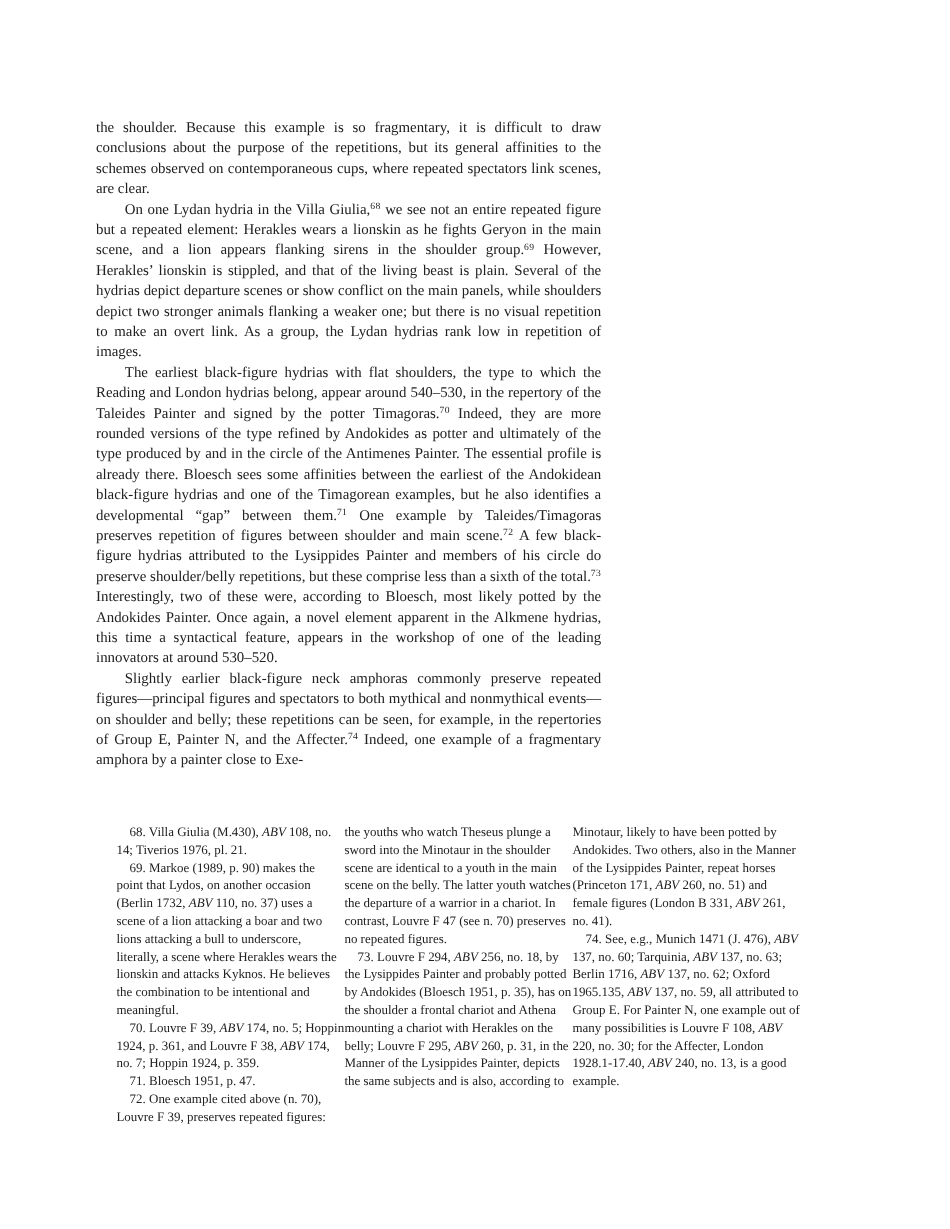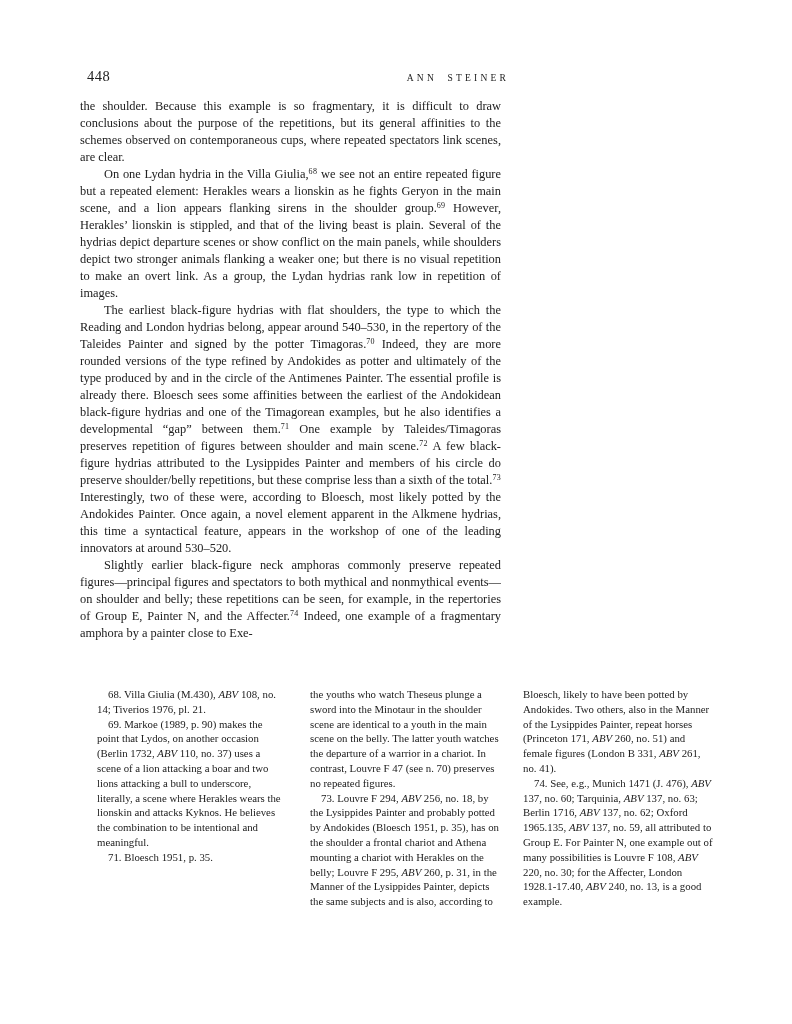--- a/index.html
+++ b/index.html
@@ -47,56 +47,53 @@
     vertical-align: baseline;
     position: relative;
     top: -4px;
     letter-spacing: 0.3px;
   }
   .footnotes {
     position: absolute;
     left: 97px;
     top: 687px;
     display: flex;
-    gap: 23px;
   }
   .fn-col {
     width: 190px;
     font-size: 10.8px;
     line-height: 14.8px;
     text-align: left;
   }
   .fn-block { margin: 0; }
   .fn-block.indent { text-indent: 11px; }
   .it { font-style: italic; }
 </style>
 </head>
 <body>
 
 <div class="page">
-  <header class="running-header">
-    <span class="page-num">448</span>
-    <span class="running-head">ANN STEINER</span>
-  </header>
 
   <main class="body-text">
       <p class="para"><span>the shoulder. Because this example is so fragmentary, it is difficult to draw conclusions about the purpose of the repetitions, but its general affinities to the schemes observed on contemporaneous cups, where repeated spectators link scenes, are clear.</span></p>
       <p class="para indent"><span>On one Lydan hydria in the Villa Giulia,</span><sup>68</sup><span> we see not an entire repeated figure but a repeated element: Herakles wears a lionskin as he fights Geryon in the main scene, and a lion appears flanking sirens in the shoulder group.</span><sup>69</sup><span> However, Herakles’ lionskin is stippled, and that of the living beast is plain. Several of the hydrias depict departure scenes or show conflict on the main panels, while shoulders depict two stronger animals flanking a weaker one; but there is no visual repetition to make an overt link. As a group, the Lydan hydrias rank low in repetition of images.</span></p>
       <p class="para indent"><span>The earliest black-figure hydrias with flat shoulders, the type to which the Reading and London hydrias belong, appear around 540–530, in the repertory of the Taleides Painter and signed by the potter Timagoras.</span><sup>70</sup><span> Indeed, they are more rounded versions of the type refined by Andokides as potter and ultimately of the type produced by and in the circle of the Antimenes Painter. The essential profile is already there. Bloesch sees some affinities between the earliest of the Andokidean black-figure hydrias and one of the Timagorean examples, but he also identifies a developmental “gap” between them.</span><sup>71</sup><span> One example by Taleides/Timagoras preserves repetition of figures between shoulder and main scene.</span><sup>72</sup><span> A few black-figure hydrias attributed to the Lysippides Painter and members of his circle do preserve shoulder/belly repetitions, but these comprise less than a sixth of the total.</span><sup>73</sup><span> Interestingly, two of these were, according to Bloesch, most likely potted by the Andokides Painter. Once again, a novel element apparent in the Alkmene hydrias, this time a syntactical feature, appears in the workshop of one of the leading innovators at around 530–520.</span></p>
       <p class="para indent"><span>Slightly earlier black-figure neck amphoras commonly preserve repeated figures—principal figures and spectators to both mythical and nonmythical events—on shoulder and belly; these repetitions can be seen, for example, in the repertories of Group E, Painter N, and the Affecter.</span><sup>74</sup><span> Indeed, one example of a fragmentary amphora by a painter close to Exe-</span></p>
     </main>
 
   <section class="footnotes">
       <div class="fn-col">
         <p class="fn-block indent"><span>68. Villa Giulia (M.430), </span><span class="it">ABV</span><span> 108, no. 14; Tiverios 1976, pl. 21.</span></p>
         <p class="fn-block indent"><span>69. Markoe (1989, p. 90) makes the point that Lydos, on another occasion (Berlin 1732, </span><span class="it">ABV</span><span> 110, no. 37) uses a scene of a lion attacking a boar and two lions attacking a bull to underscore, literally, a scene where Herakles wears the lionskin and attacks Kyknos. He believes the combination to be intentional and meaningful.</span></p>
-        <p class="fn-block indent"><span>71. Bloesch 1951, p. 35.</span></p>
+        <p class="fn-block indent"><span>70. Louvre F 39, </span><span class="it">ABV</span><span> 174, no. 5; Hoppin 1924, p. 361, and Louvre F 38, </span><span class="it">ABV</span><span> 174, no. 7; Hoppin 1924, p. 359.</span></p>
+        <p class="fn-block indent"><span>71. Bloesch 1951, p. 47.</span></p>
+        <p class="fn-block indent"><span>72. One example cited above (n. 70), Louvre F 39, preserves repeated figures:</span></p>
       </div>
       <div class="fn-col">
         <p class="fn-block"><span>the youths who watch Theseus plunge a sword into the Minotaur in the shoulder scene are identical to a youth in the main scene on the belly. The latter youth watches the departure of a warrior in a chariot. In contrast, Louvre F 47 (see n. 70) preserves no repeated figures.</span></p>
         <p class="fn-block indent"><span>73. Louvre F 294, </span><span class="it">ABV</span><span> 256, no. 18, by the Lysippides Painter and probably potted by Andokides (Bloesch 1951, p. 35), has on the shoulder a frontal chariot and Athena mounting a chariot with Herakles on the belly; Louvre F 295, </span><span class="it">ABV</span><span> 260, p. 31, in the Manner of the Lysippides Painter, depicts the same subjects and is also, according to</span></p>
       </div>
       <div class="fn-col">
-        <p class="fn-block"><span>Bloesch, likely to have been potted by Andokides. Two others, also in the Manner of the Lysippides Painter, repeat horses (Princeton 171, </span><span class="it">ABV</span><span> 260, no. 51) and female figures (London B 331, </span><span class="it">ABV</span><span> 261, no. 41).</span></p>
+        <p class="fn-block"><span>Minotaur, likely to have been potted by Andokides. Two others, also in the Manner of the Lysippides Painter, repeat horses (Princeton 171, </span><span class="it">ABV</span><span> 260, no. 51) and female figures (London B 331, </span><span class="it">ABV</span><span> 261, no. 41).</span></p>
         <p class="fn-block indent"><span>74. See, e.g., Munich 1471 (J. 476), </span><span class="it">ABV</span><span> 137, no. 60; Tarquinia, </span><span class="it">ABV</span><span> 137, no. 63; Berlin 1716, </span><span class="it">ABV</span><span> 137, no. 62; Oxford 1965.135, </span><span class="it">ABV</span><span> 137, no. 59, all attributed to Group E. For Painter N, one example out of many possibilities is Louvre F 108, </span><span class="it">ABV</span><span> 220, no. 30; for the Affecter, London 1928.1-17.40, </span><span class="it">ABV</span><span> 240, no. 13, is a good example.</span></p>
       </div>
     </section>
 </div>
 
 </body></html>

